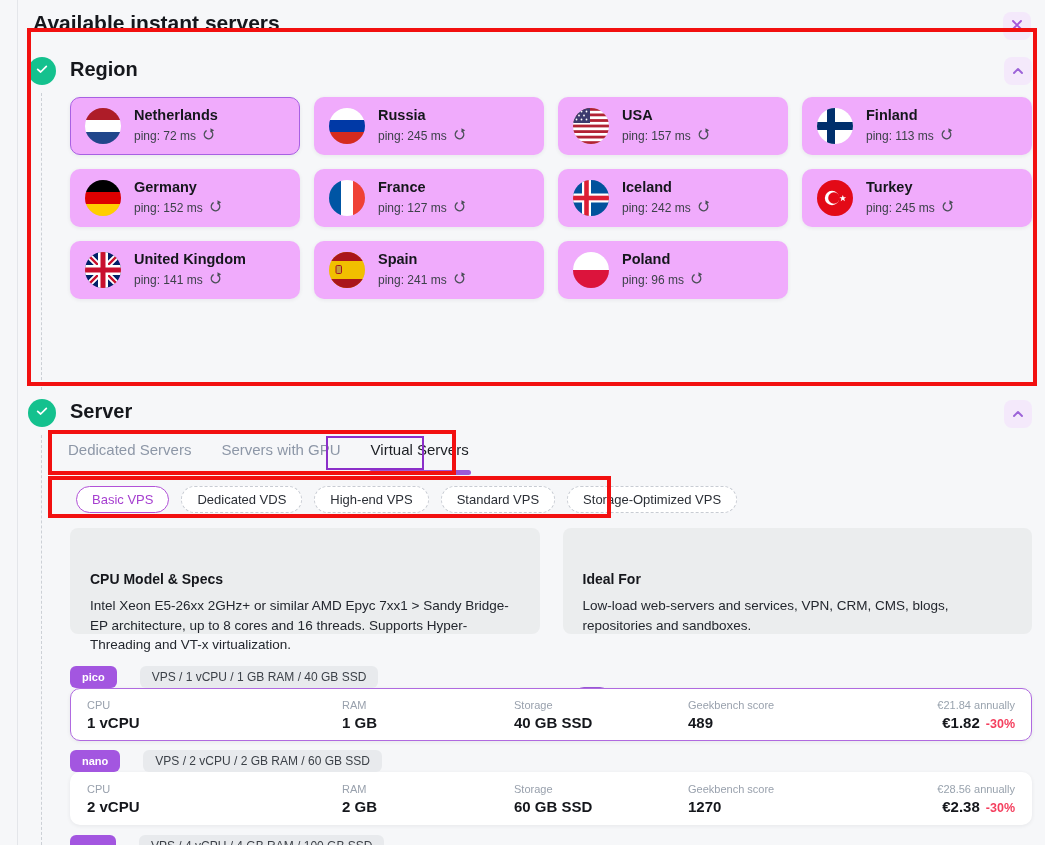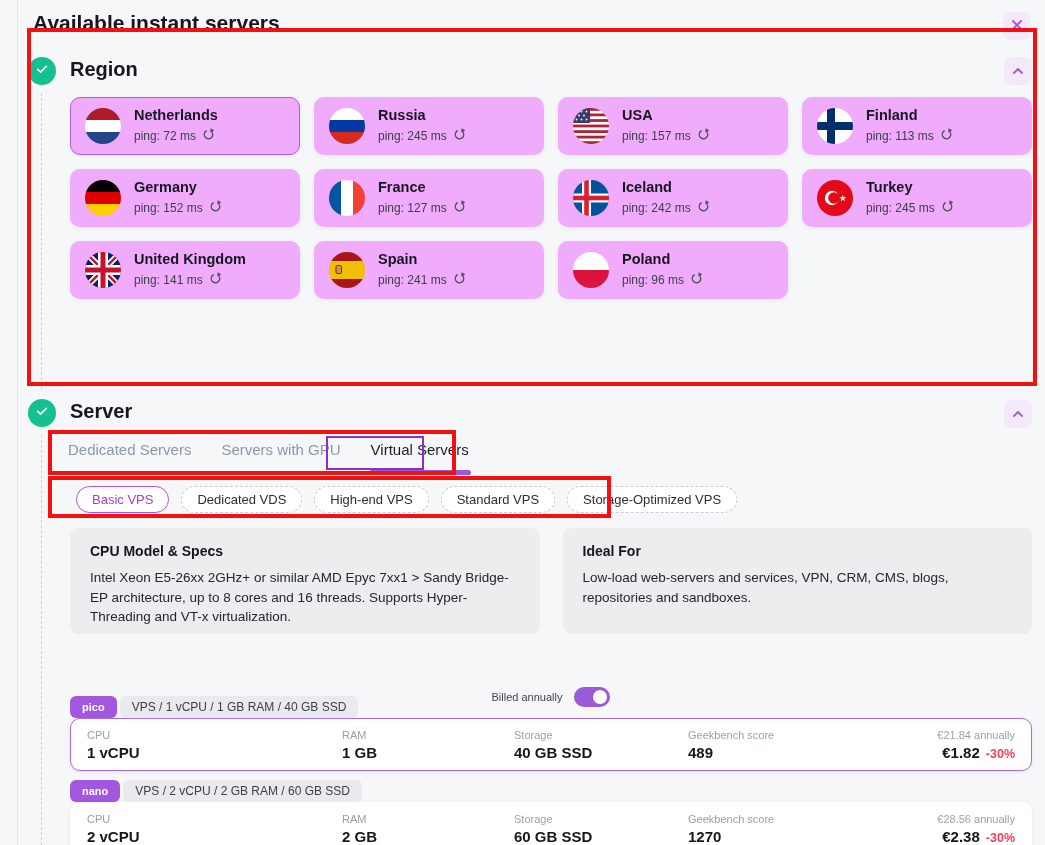--- a/index.html
+++ b/index.html
@@ -58,34 +58,34 @@
 
   .pills { position:absolute; left:76px; top:486px; display:flex; gap:12px; }
   .pill {
     height:27px; line-height:25px; padding:0 15px; border-radius:14px; font-size:13px;
     background:#fff; border:1px dashed #c8ccd3; color:#2b2f36; cursor:pointer; white-space:nowrap;
   }
   .pill.selected { border:1px solid #b252d8; color:#a63fd0; }
 
   .info-row { position:absolute; left:70px; top:528px; width:962px; display:flex; gap:23px; }
   .info-box { flex:1 1 0; background:#ebedee; border-radius:8px; padding:15px 20px; height:106px; }
-  .info-title { font-size:14px; font-weight:700; color:#15171c; margin-bottom:9px; }
+  .info-title { font-size:14px; font-weight:700; color:#15171c; margin-bottom:9px;margin-top:28px; }
   .info-body { font-size:13.5px; color:#23272e; line-height:1.45; }
 
   .billing-row {
     position:absolute; left:70px; top:687px; width:962px;
     display:flex; justify-content:center; align-items:center; gap:12px;
     font-size:11px; color:#3f444c;
   }
   .toggle { width:36px; height:20px; border-radius:10px; background:#9b5bd8; position:relative; cursor:pointer; }
   .toggle .knob { position:absolute; right:3px; top:3px; width:14px; height:14px; border-radius:50%; background:#fff; }
 
   
   .plan-block { position:absolute; left:70px; width:962px; }
-  .plan-tags { display:flex; gap:3px; height:22px; align-items:stretch;margin-top:30px; }
+  .plan-tags { display:flex; gap:23px; height:22px; align-items:stretch; }
   .plan-badge {
     min-width:46px; background:#a356e0; border-radius:6px; color:#fff;
     font-size:11px; font-weight:700; display:flex; align-items:center; justify-content:center; padding:0 12px;
   }
   .plan-chip {
     background:#e8eaed; border-radius:6px; color:#3c4148; font-size:12px;
     display:flex; align-items:center; padding:0 12px; white-space:nowrap;
   }
   .plan-card {
     height:53px; background:#fff; border-radius:10px; box-shadow:0 1px 4px rgba(22,26,40,.07);

